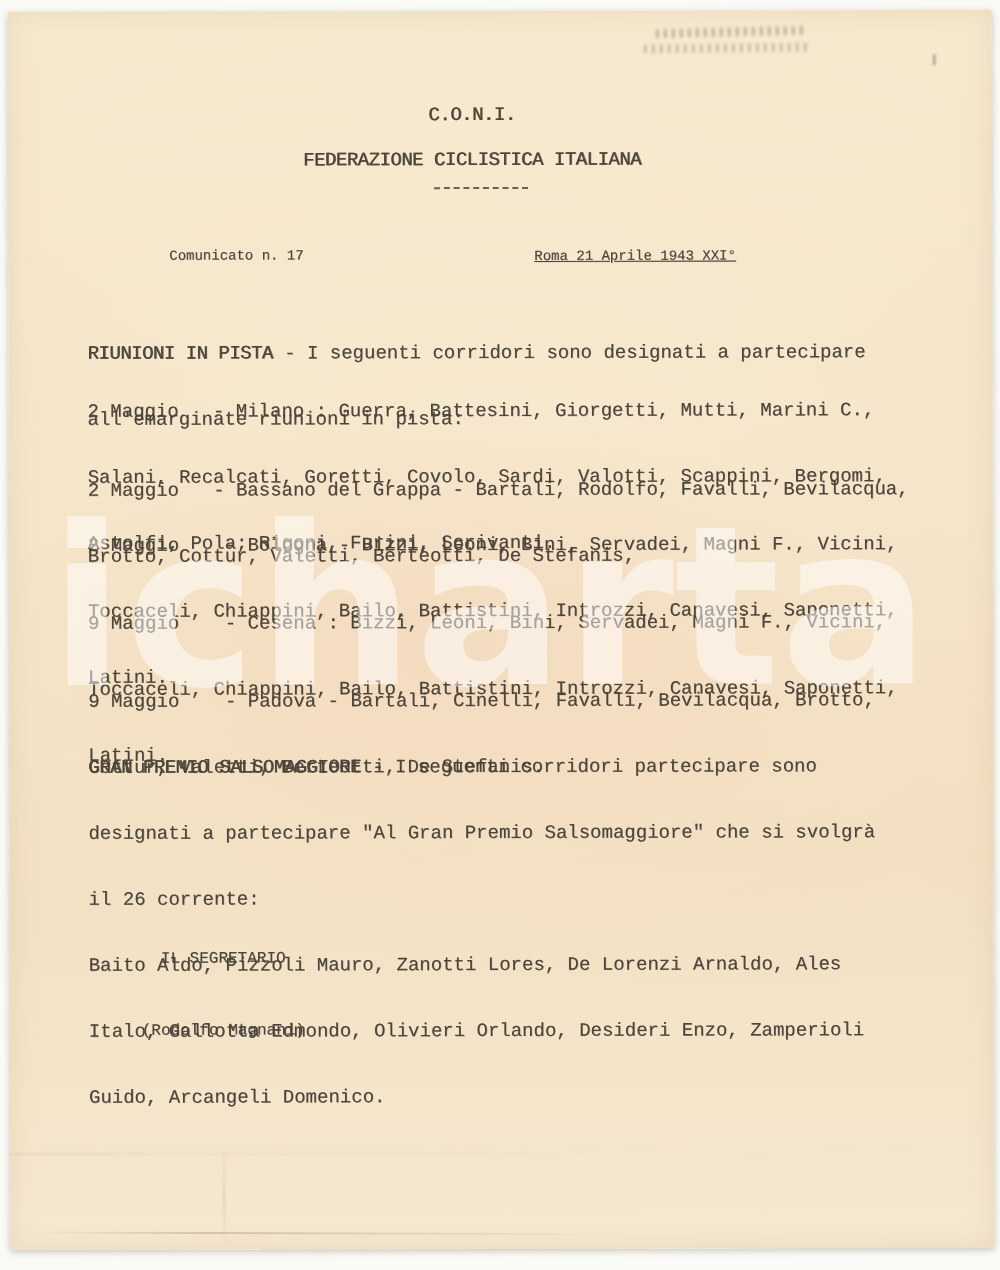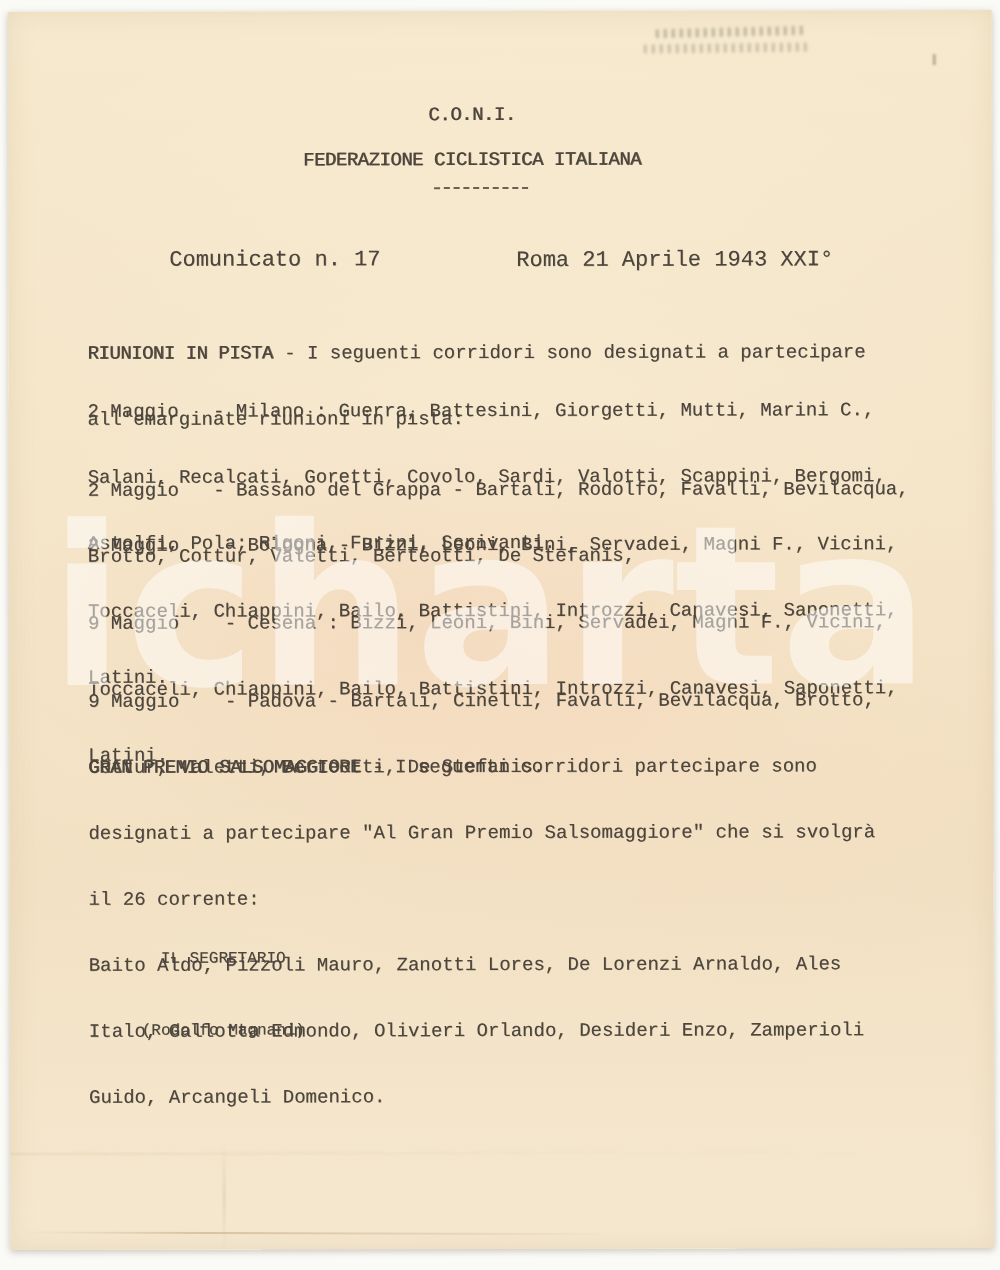--- a/index.html
+++ b/index.html
@@ -27,21 +27,21 @@
     text-decoration-style:dashed;
     text-decoration-thickness:1.8px;
     text-underline-offset:4px;
     text-decoration-color:rgba(74,66,54,0.85);
   }
   .hdr{font-size:19px;letter-spacing:-0.5px;text-shadow:0.8px 0 0 rgba(76,69,60,0.8);}
   .title-rule{
     left:426px;top:176px;width:94px;height:0;
     border-bottom:2.5px dashed rgba(70,62,50,0.8);
   }
-  .meta{font-size:22px;text-align:right;}
+  .meta{font-size:14px;text-align:right;}
   .sig-block{text-align:center;font-size:16px;line-height:24px;white-space:pre;}
   .watermark{
     left:40px;top:478px;width:930px;height:250px;
     font-family:"DejaVu Sans","Liberation Sans",sans-serif;
     font-weight:bold;font-size:222px;line-height:236px;
     color:rgba(255,255,255,0.5);
     letter-spacing:0px;
     pointer-events:none;user-select:none;
   }
   .smudge{
@@ -74,21 +74,21 @@
 
   <div class="abs smudge smudge1"></div>
   <div class="abs smudge smudge2"></div>
   <div class="abs tick-right"></div>
 
   <div class="abs center-block ink hdr" style="top:93px;">C.O.N.I.</div>
   <div class="abs center-block ink hdr" style="top:138px;">FEDERAZIONE CICLISTICA ITALIANA</div>
   <div class="abs title-rule"></div>
 
   <div class="abs ink meta" style="left:161px;top:236px;">Comunicato n. 17</div>
-  <div class="abs ink meta" style="left:508px;top:237px;">Roma 21 Aprile 1943 XXI°</div>
+  <div class="abs ink meta" style="left:526px;top:237px;text-decoration:underline;">Roma 21 Aprile 1943 XXI°</div>
 
   <div class="abs doc-par ink" style="top:287px;">
     <div class="line"><span class="u hdr">RIUNIONI IN PISTA</span><span> - I seguenti corridori sono designati a partecipare</span></div>
     <div class="line">all'emarginate riunioni in pista:</div>
   </div>
 
   <div class="abs doc-par ink" style="top:345px;">
     <div class="line"><span class="u">2 Maggio   - Milano</span><span> : Guerra, Battesini, Giorgetti, Mutti, Marini C.,</span></div>
     <div class="line">Salani, Recalcati, Goretti, Covolo, Sardi, Valotti, Scappini, Bergomi,</div>
     <div class="line">Astolfi, Pola; Rigoni, Furini, Scrivanti.</div>

